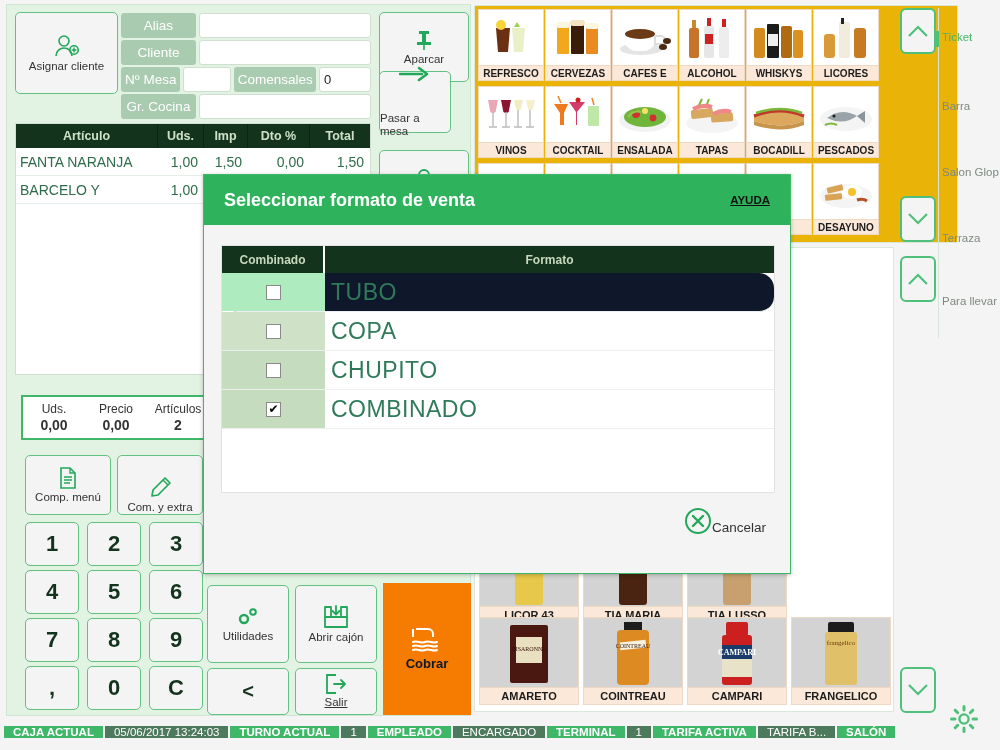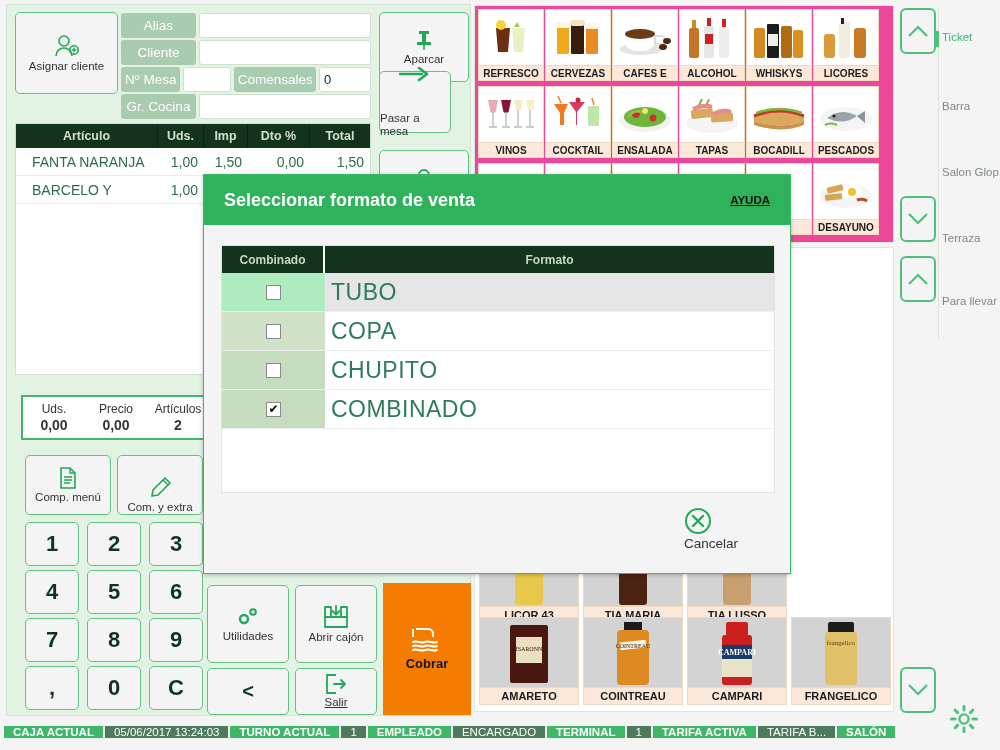--- a/index.html
+++ b/index.html
@@ -52,21 +52,21 @@
   }
   #tt-head { display: flex; background: #14331d; color: #cfe0c7;
     font-size: 12.5px; font-weight: bold; height: 24px; }
   #tt-head div { display: flex; align-items: center; justify-content: center;
     border-right: 1px solid #0c2414; }
   .c-art { flex: 1; } .c-uds { width: 46px; } .c-imp { width: 44px; }
   .c-dto { width: 62px; } .c-tot { width: 60px; border-right: none !important; }
   .tt-row { display: flex; height: 28px; border-bottom: 1px solid #e6efe6;
     font-size: 14px; color: #2e6b4a; }
   .tt-row div { display: flex; align-items: center; }
-  .tt-row .c-art { padding-left: 16px; justify-content: flex-start; }
+  .tt-row .c-art { padding-left: 4px; justify-content: flex-start; }
   .tt-row .c-uds, .tt-row .c-imp, .tt-row .c-dto, .tt-row .c-tot {
     justify-content: flex-end; padding-right: 6px; }
 
   
   #totals { position: absolute; left: 14px; top: 390px; width: 190px; height: 45px;
     background: #fff; border: 2px solid #3fb768; display: flex; }
   .tcell { flex: 1; display: flex; flex-direction: column; align-items: center;
     justify-content: center; font-size: 12px; color: #333; }
   .tcell b { font-size: 14px; margin-top: 1px; }
 
@@ -82,22 +82,22 @@
   #abrir      { position: absolute; left: 288px; top: 580px; width: 82px; height: 78px; }
   #cobrar     { position: absolute; left: 376px; top: 578px; width: 88px; height: 132px;
     background: #f57c00; border: none; border-radius: 0; color: #0f172a;
     font-weight: bold; font-size: 13px; }
   #back-btn   { position: absolute; left: 200px; top: 663px; width: 82px; height: 47px;
     font-size: 20px; font-weight: bold; color: #14331d; }
   #salir      { position: absolute; left: 288px; top: 663px; width: 82px; height: 47px; }
   #salir .lbl { text-decoration: underline; }
 
   
-  #cat-grid { position: absolute; left: 474px; top: 5px; width: 420px; height: 238px;
-    background: #ec4899; border: 1px solid #d9e8da; }
+  #cat-grid { position: absolute; left: 474px; top: 5px; width: 484px; height: 238px;
+    background: #eab308; border: 1px solid #d9e8da; }
   .cat {
     position: absolute; width: 66px; height: 72px; background: #fff;
     border: 1px solid #f0d9c2; display: flex; flex-direction: column;
     align-items: center; justify-content: flex-end; cursor: pointer;
   }
   .cat .thumb { flex: 1; width: 100%; display:flex; align-items:center;
     justify-content:center; overflow:hidden; }
   .cat .cname { width: 100%; background: #fbe8d8; border-top: 1px solid #f0d9c2;
     text-align: center; font-size: 10px; font-weight: bold; color: #1c1c1c;
     line-height: 15px; height: 15px; }
@@ -147,28 +147,28 @@
   #mt-head { display: flex; height: 27px; background: #14331d; color: #c7d8bd;
     font-size: 12px; font-weight: bold; }
   #mt-head .mh-chk { width: 103px; display: flex; align-items: center;
     justify-content: center; border-right: 2px solid #fff; }
   #mt-head .mh-fmt { flex: 1; display: flex; align-items: center; justify-content: center; }
   .mrow { display: flex; height: 39px; border-bottom: 1px solid #eceff0; cursor: pointer; }
   .mrow .m-chk { width: 103px; display: flex; align-items: center; justify-content: center;
     background: #c5dcbf; }
   .mrow .m-fmt { flex: 1; display: flex; align-items: center; padding-left: 6px;
     font-size: 23px; color: #2f7a5a; letter-spacing: .5px; }
-  .mrow.sel { background: #e5e5e5; }
+  .mrow.sel { background: #0f172a; border-radius: 15px; }
   .mrow.sel .m-chk { background: #aeebbe; }
   .mrow.alt .m-chk { background: #cfe2c8; }
   .cbox { width: 15px; height: 15px; background: #fff; border: 1px solid #8a8a8a;
     display: flex; align-items: center; justify-content: center;
     font-size: 12px; color: #000; line-height: 1; }
   #cancel-btn { position: absolute; right: 26px; top: 332px; width: 80px;
-    display: flex; flex-direction: column; align-items: flex-start; cursor: pointer; }
+    display: flex; flex-direction: row; align-items: flex-end; cursor: pointer; }
   #cancel-btn .lbl { font-size: 13.5px; color: #333; margin-top: 1px; }
 </style>
 </head>
 <body>
 
 <div id="app">
 
   <div id="left-panel">
 
     <div class="btn" id="assign-client">

